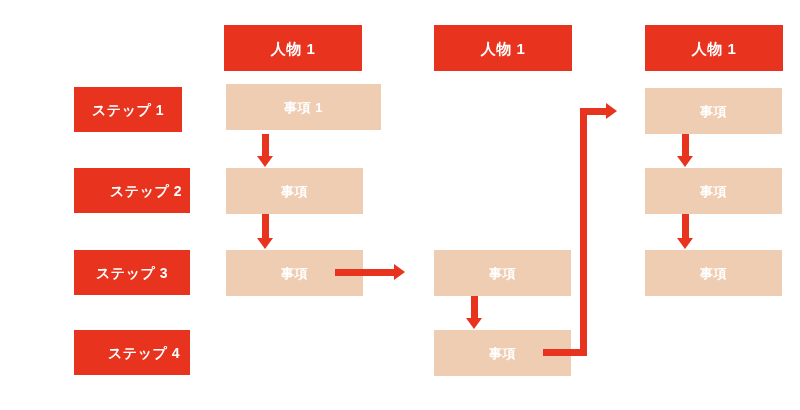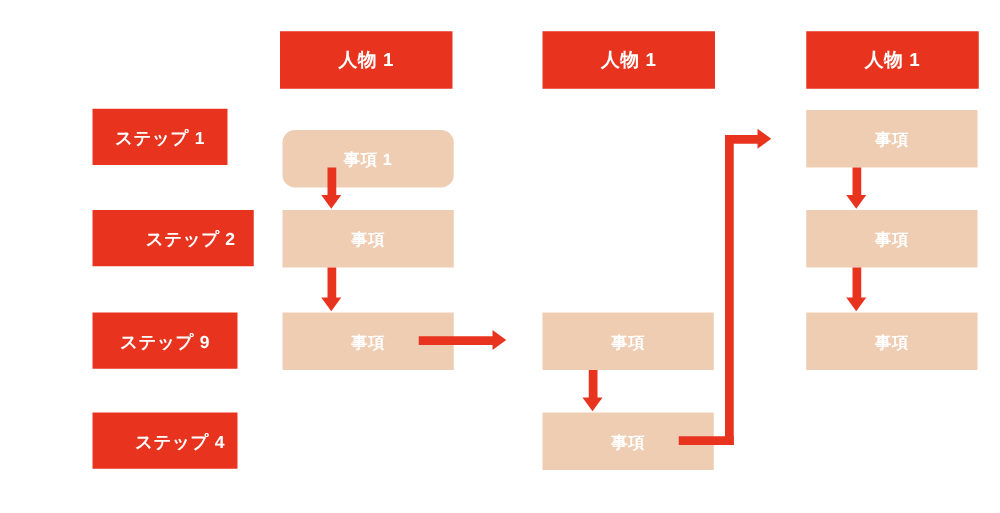--- a/index.html
+++ b/index.html
@@ -65,41 +65,41 @@
   }
 </style>
 </head>
 <body>
 
 <div id="canvas">
 
   <div class="box step-box" style="left:46px; top:87px; width:108px; height:45px;">
     <span>ステップ 1</span>
   </div>
-  <div class="box step-box" style="left:46px; top:168px; width:129px; height:45px;padding-left:28px;">
+  <div class="box step-box" style="left:46px; top:168px; width:116px; height:45px;padding-left:28px;">
     <span>ステップ 2</span>
   </div>
   <div class="box step-box" style="left:46px; top:250px; width:116px; height:45px;">
-    <span>ステップ 9</span>
+    <span>ステップ 3</span>
   </div>
   <div class="box step-box" style="left:46px; top:330px; width:116px; height:45px;padding-left:24px;">
     <span>ステップ 4</span>
   </div>
 
   <div class="box lane-header" style="left:196px; top:25px; width:138px; height:46px;">
     <span>人物 1</span>
   </div>
   <div class="box lane-header" style="left:406px; top:25px; width:138px; height:46px;">
     <span>人物 1</span>
   </div>
   <div class="box lane-header" style="left:617px; top:25px; width:138px; height:46px;">
     <span>人物 1</span>
   </div>
 
-  <div class="box task-box" style="left:198px; top:104px; width:137px; height:46px;border-radius:10px;">
+  <div class="box task-box" style="left:198px; top:84px; width:155px; height:46px;">
     <span>事項 1</span>
   </div>
   <div class="box task-box" style="left:198px; top:168px; width:137px; height:46px;">
     <span>事項</span>
   </div>
   <div class="box task-box" style="left:198px; top:250px; width:137px; height:46px;">
     <span>事項</span>
   </div>
 
   <div class="box task-box" style="left:406px; top:250px; width:137px; height:46px;">

